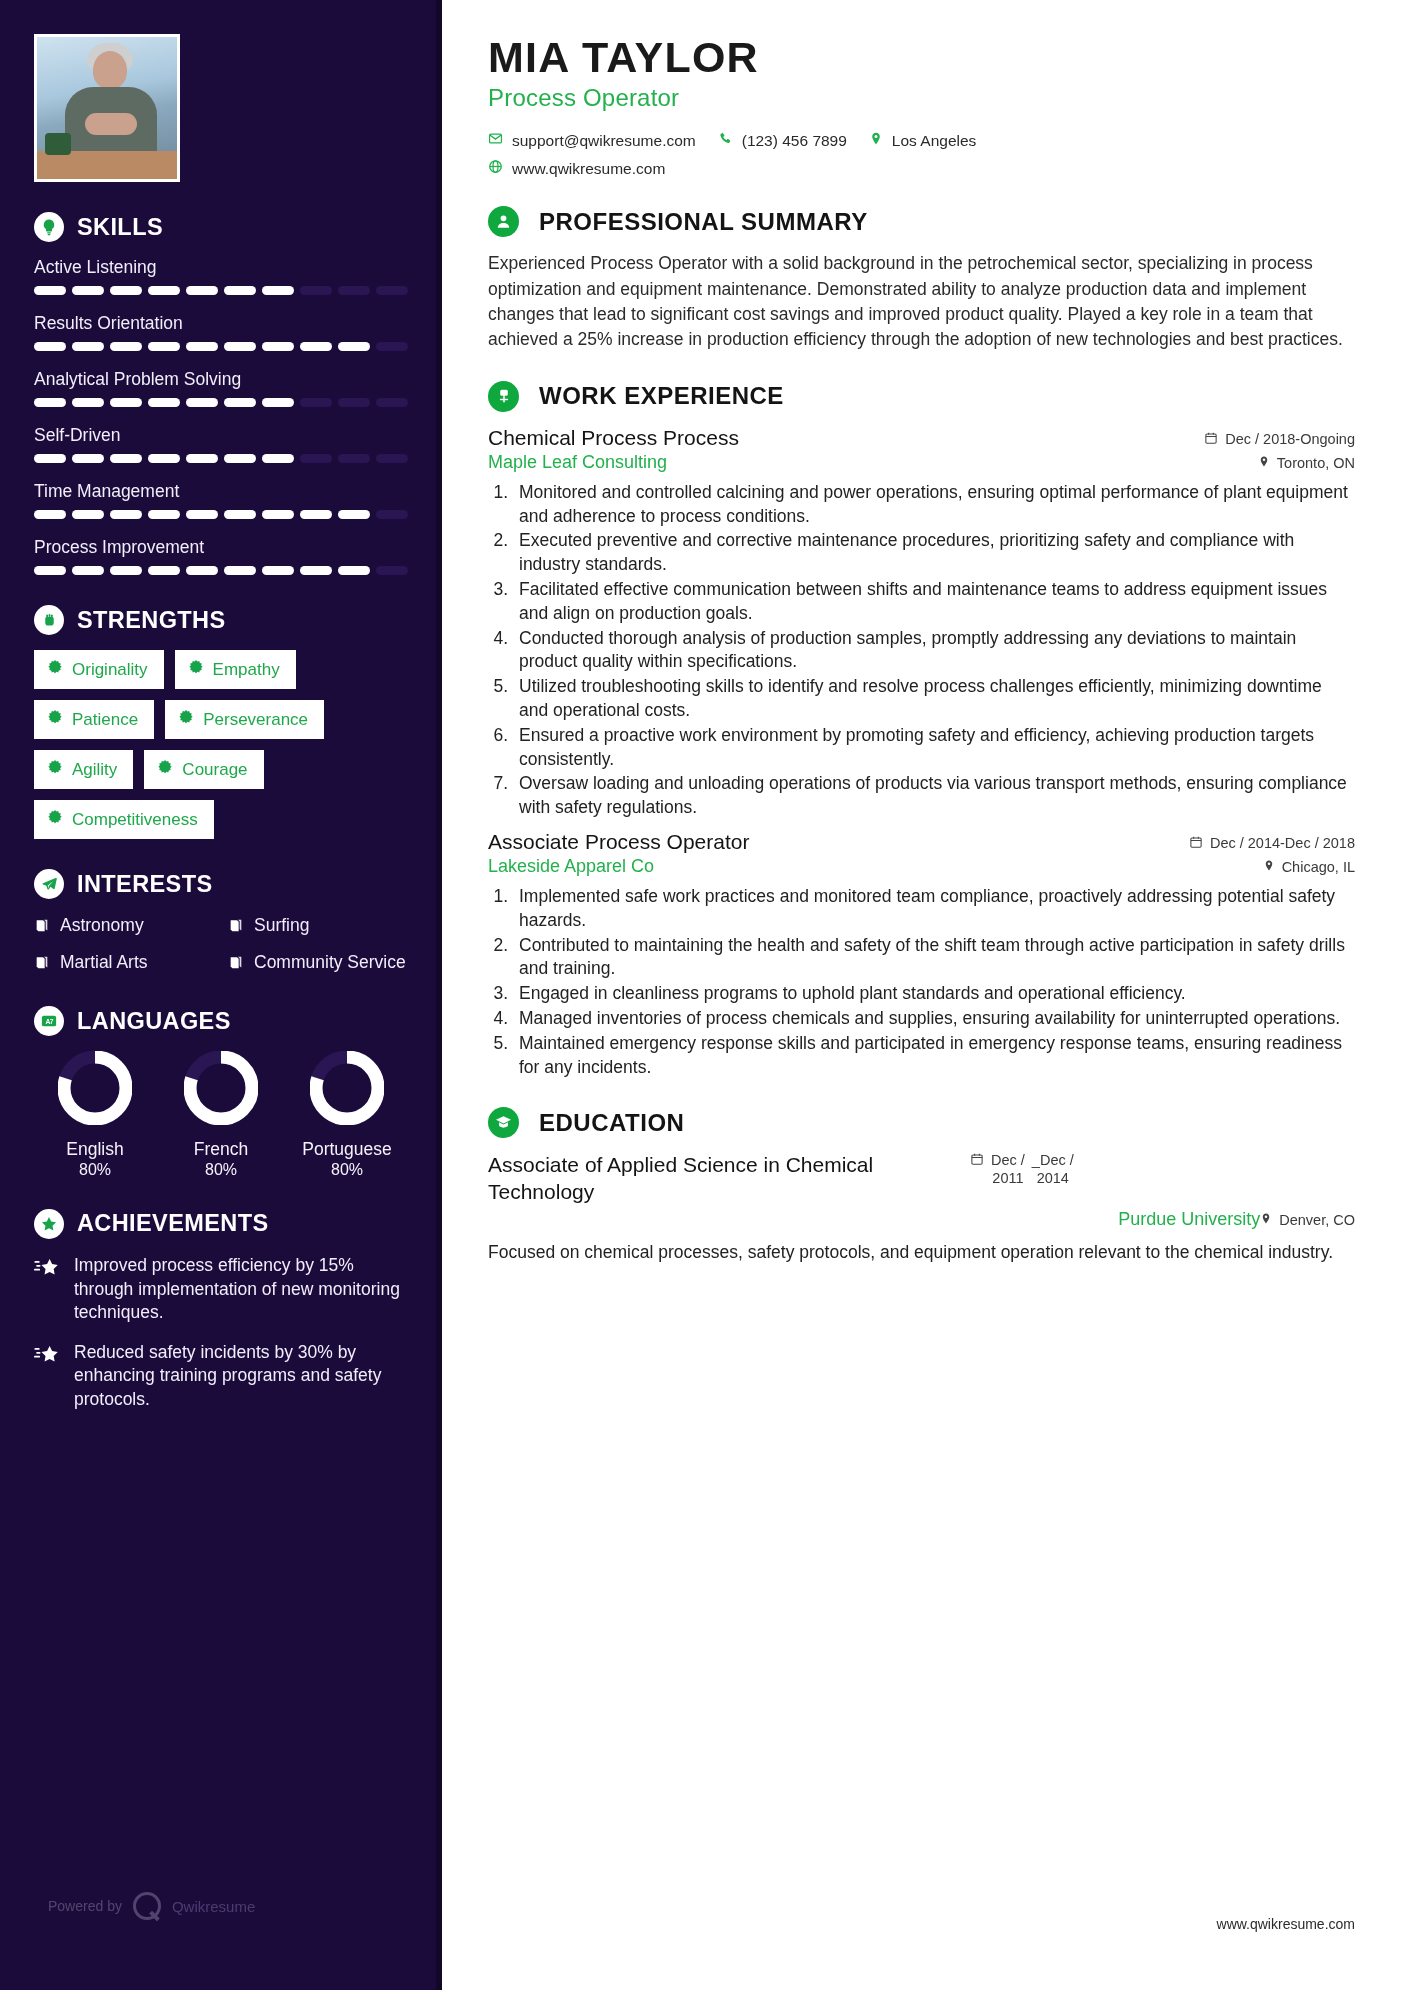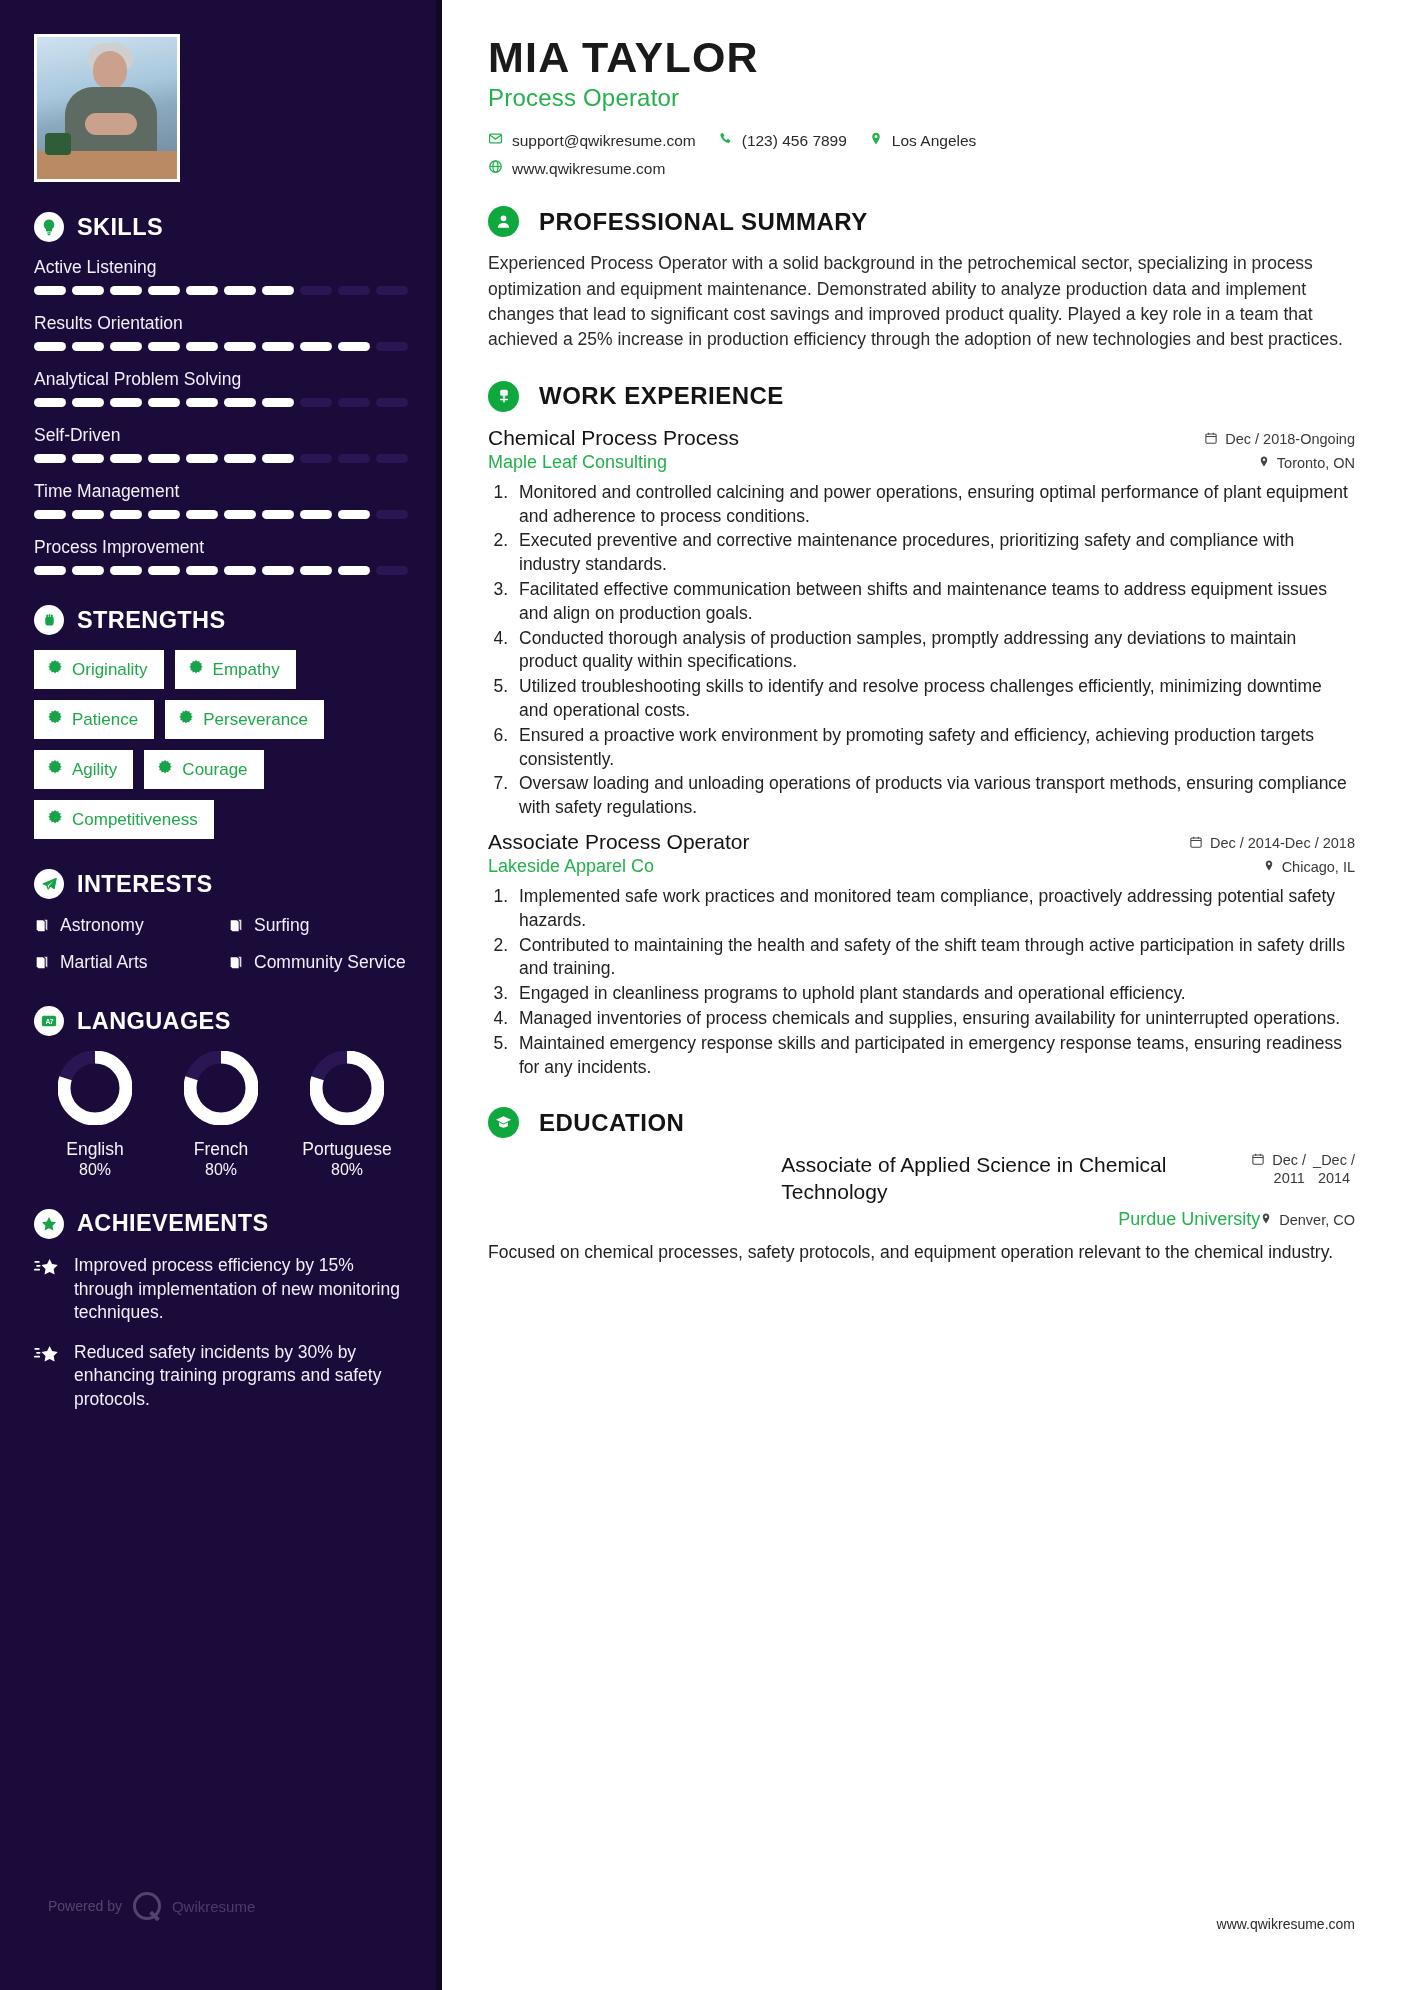--- a/index.html
+++ b/index.html
@@ -201,21 +201,21 @@
   }
   .job-company { font-size: 18px; color: #22b14c; }
   ol.bullets {
     margin: 8px 0 0 25px; padding: 0;
   }
   ol.bullets li {
     font-size: 17.5px; line-height: 1.36; color: #222; margin-bottom: 1px;
     padding-left: 6px;
   }
 
-  .edu-line1 { display: flex; align-items: flex-start; justify-content: flex-end; gap: 20px; }
+  .edu-line1 { display: flex; align-items: flex-start; justify-content: flex-start; gap: 32px; }
   .edu-title { font-size: 21px; color: #141414; max-width: 450px; line-height: 1.25; }
   .edu-dates { display: flex; align-items: flex-start; gap: 7px; font-size: 14.5px; color: #3a3a3a; }
   .edu-dates .dcol { text-align: center; line-height: 1.2; }
   .edu-line2 {
     display: flex; align-items: baseline; justify-content: flex-end; margin-top: 4px;
   }
   .edu-school { font-size: 18px; color: #22b14c; }
   .edu-desc { font-size: 17.5px; line-height: 1.4; color: #222; margin-top: 10px; }
 
   .main-footer {

